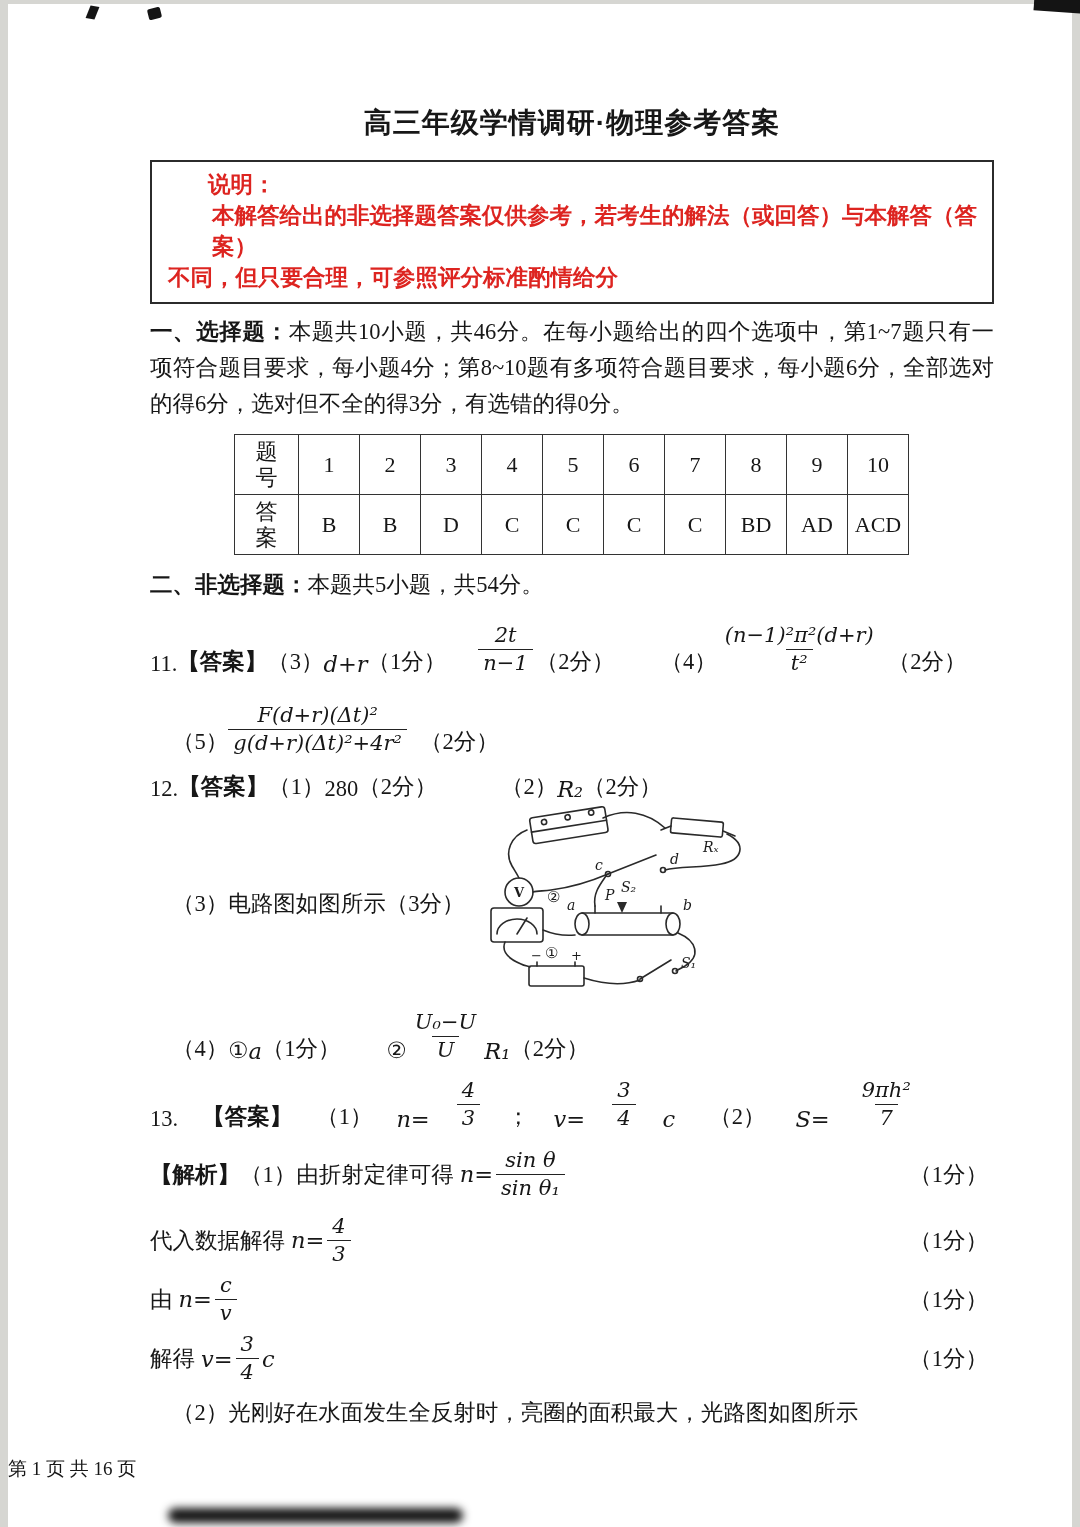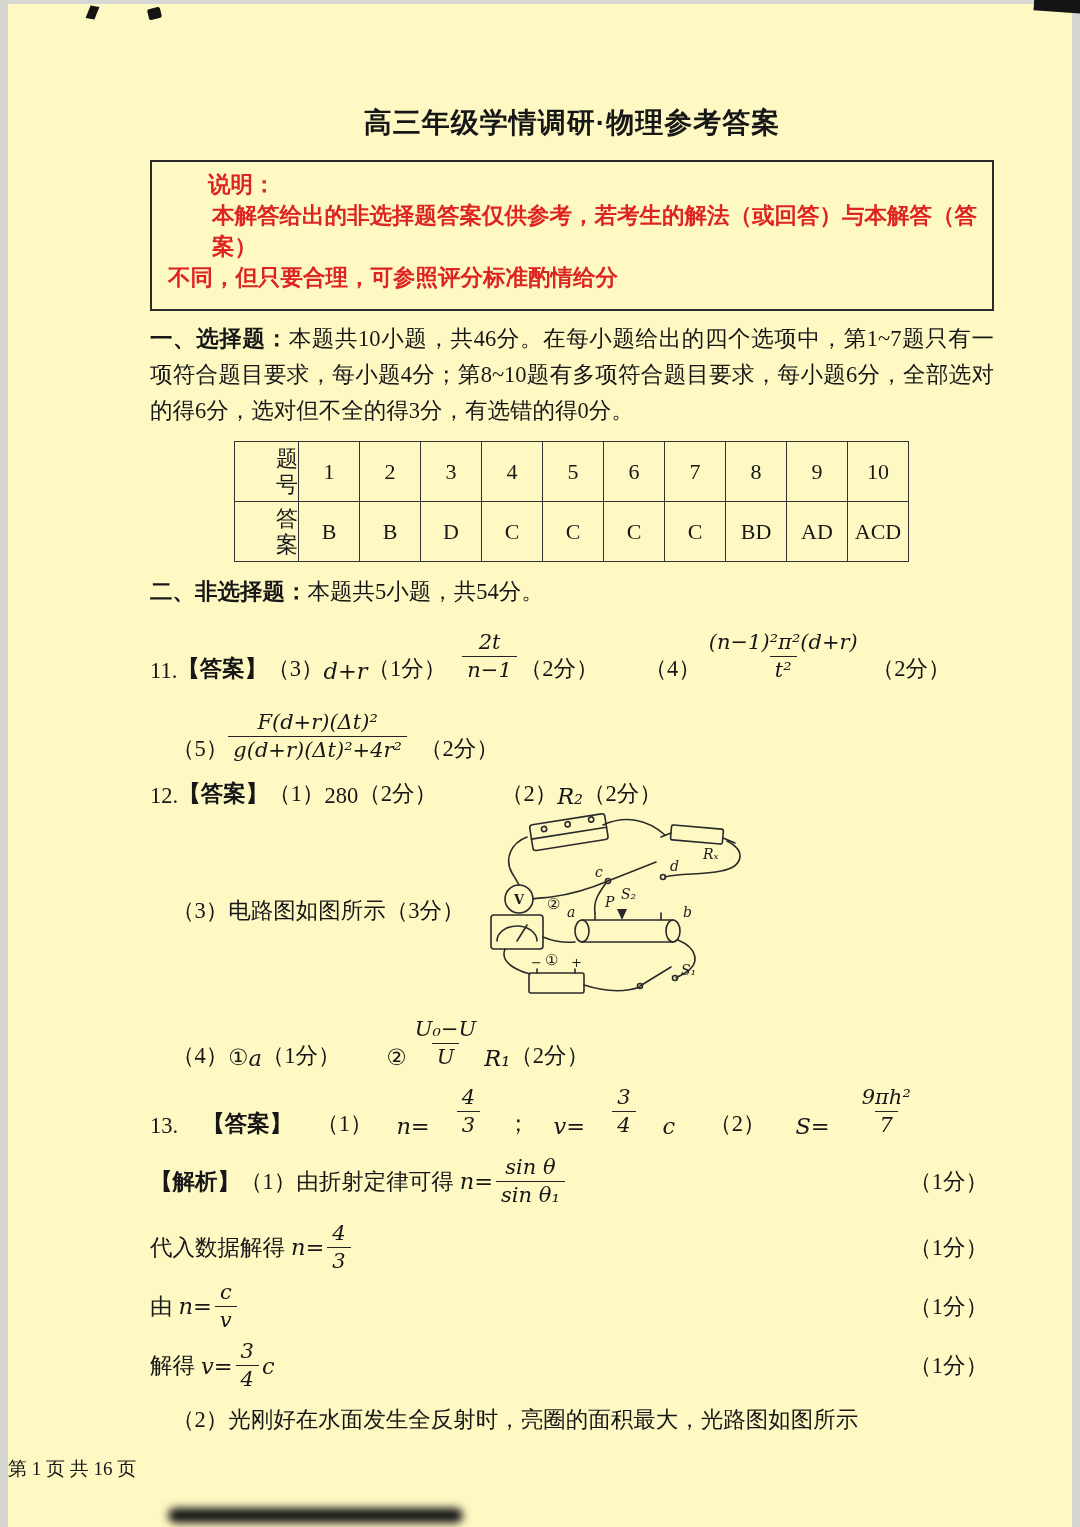--- a/index.html
+++ b/index.html
@@ -1,52 +1,52 @@
 <!DOCTYPE html>
 <html><head>
 <meta charset="utf-8">
 <style>
   * { margin:0; padding:0; box-sizing:border-box; }
   html,body { width:1080px; height:1527px; }
   body { background:#d6d6d2; font-family:"Liberation Serif","DejaVu Serif",serif; color:#171717; position:relative; overflow:hidden; }
-  .page { position:absolute; left:8px; top:4px; width:1064px; height:1523px; background:#fef9c3; overflow:hidden; }
+  .page { position:absolute; left:8px; top:4px; width:1064px; height:1523px; background:#ffffff; overflow:hidden; }
   .content { position:relative; margin:0 auto; padding:0 78px 0 142px; width:100%; }
 
   
   .artifact { position:absolute; background:#141414; z-index:5; }
   .a-tl1 { left:88px; top:6px; width:9px; height:13px; transform:rotate(10deg) skewX(-12deg); }
   .a-tl2 { left:148px; top:8px; width:13px; height:11px; border-radius:2px; transform:rotate(-14deg); }
   .a-tr  { right:-6px; top:-4px; width:52px; height:16px; transform:rotate(4deg); }
   .a-bottom { left:168px; top:1508px; width:295px; height:15px; border-radius:8px; filter:blur(4px); }
 
   .title { margin-top:100px; text-align:center; font-family:"Liberation Sans","DejaVu Sans",sans-serif; font-weight:bold; font-size:28px; letter-spacing:1px; }
 
-  .notice-box { margin-top:18px; border:2px solid #2b2b2b; padding:7px 12px 16px 12px; color:#dd2420; font-family:"Liberation Sans","DejaVu Sans",sans-serif; font-weight:bold; font-size:22.5px; line-height:31px; }
+  .notice-box { margin-top:18px; border:2px solid #2b2b2b; padding:7px 12px 9px 12px; color:#dd2420; font-family:"Liberation Sans","DejaVu Sans",sans-serif; font-weight:bold; font-size:22.5px; line-height:31px; }
   .n-label { padding-left:44px; }
   .n-line1 { padding-left:48px; }
   .n-line2 { padding-left:4px; }
 
   .para { margin-top:10px; font-size:22.5px; line-height:36px; text-align:justify; }
   .para .lead { font-weight:bold; }
   .sec2 { margin-top:12px; }
 
   table.ans-table { margin:12px 0 0 84px; border-collapse:collapse; font-size:22px; }
   table.ans-table td { border:1.4px solid #333; width:61px; height:60px; text-align:center; vertical-align:middle; }
-  table.ans-table td.lbl { width:64px;text-align:right; }
+  table.ans-table td.lbl { width:64px; }
   table.ans-table td.lbl span { display:inline-block; width:1em; line-height:26px; }
 
   .line { display:flex; align-items:flex-end; font-size:22.5px; }
   .b { font-weight:bold; }
   .mi { font-family:"DejaVu Serif",serif; font-style:italic; }
   .frac { display:inline-flex; flex-direction:column; align-items:center; font-family:"DejaVu Serif",serif; font-style:italic; font-size:21px; line-height:1.18; margin:0 3px; }
   .frac .den { border-top:1.6px solid #222; }
   .frac .num, .frac .den { padding:1px 5px; white-space:nowrap; }
 
   .ml6{margin-left:6px;} .ml8{margin-left:0;} .ml10{margin-left:10px;}
-  .ml36{margin-left:16px;} .ml46{margin-left:46px;} .ml64{margin-left:64px;}
+  .ml36{margin-left:32px;} .ml46{margin-left:46px;} .ml64{margin-left:64px;}
   .indent { padding-left:22px; }
 
   .q11-l1 { margin-top:12px; min-height:62px; }
   .q11-l2 { margin-top:10px; min-height:70px; }
   .q12-l1 { margin-top:14px; }
   .circuit-row { margin-top:2px; display:flex; align-items:center; }
   .circuit-row svg { margin-left:10px; flex:0 0 auto; }
   .q12-l4 { margin-top:6px; min-height:56px; }
   .q13-l1 { margin-top:8px; min-height:60px;gap:24px; }
 

